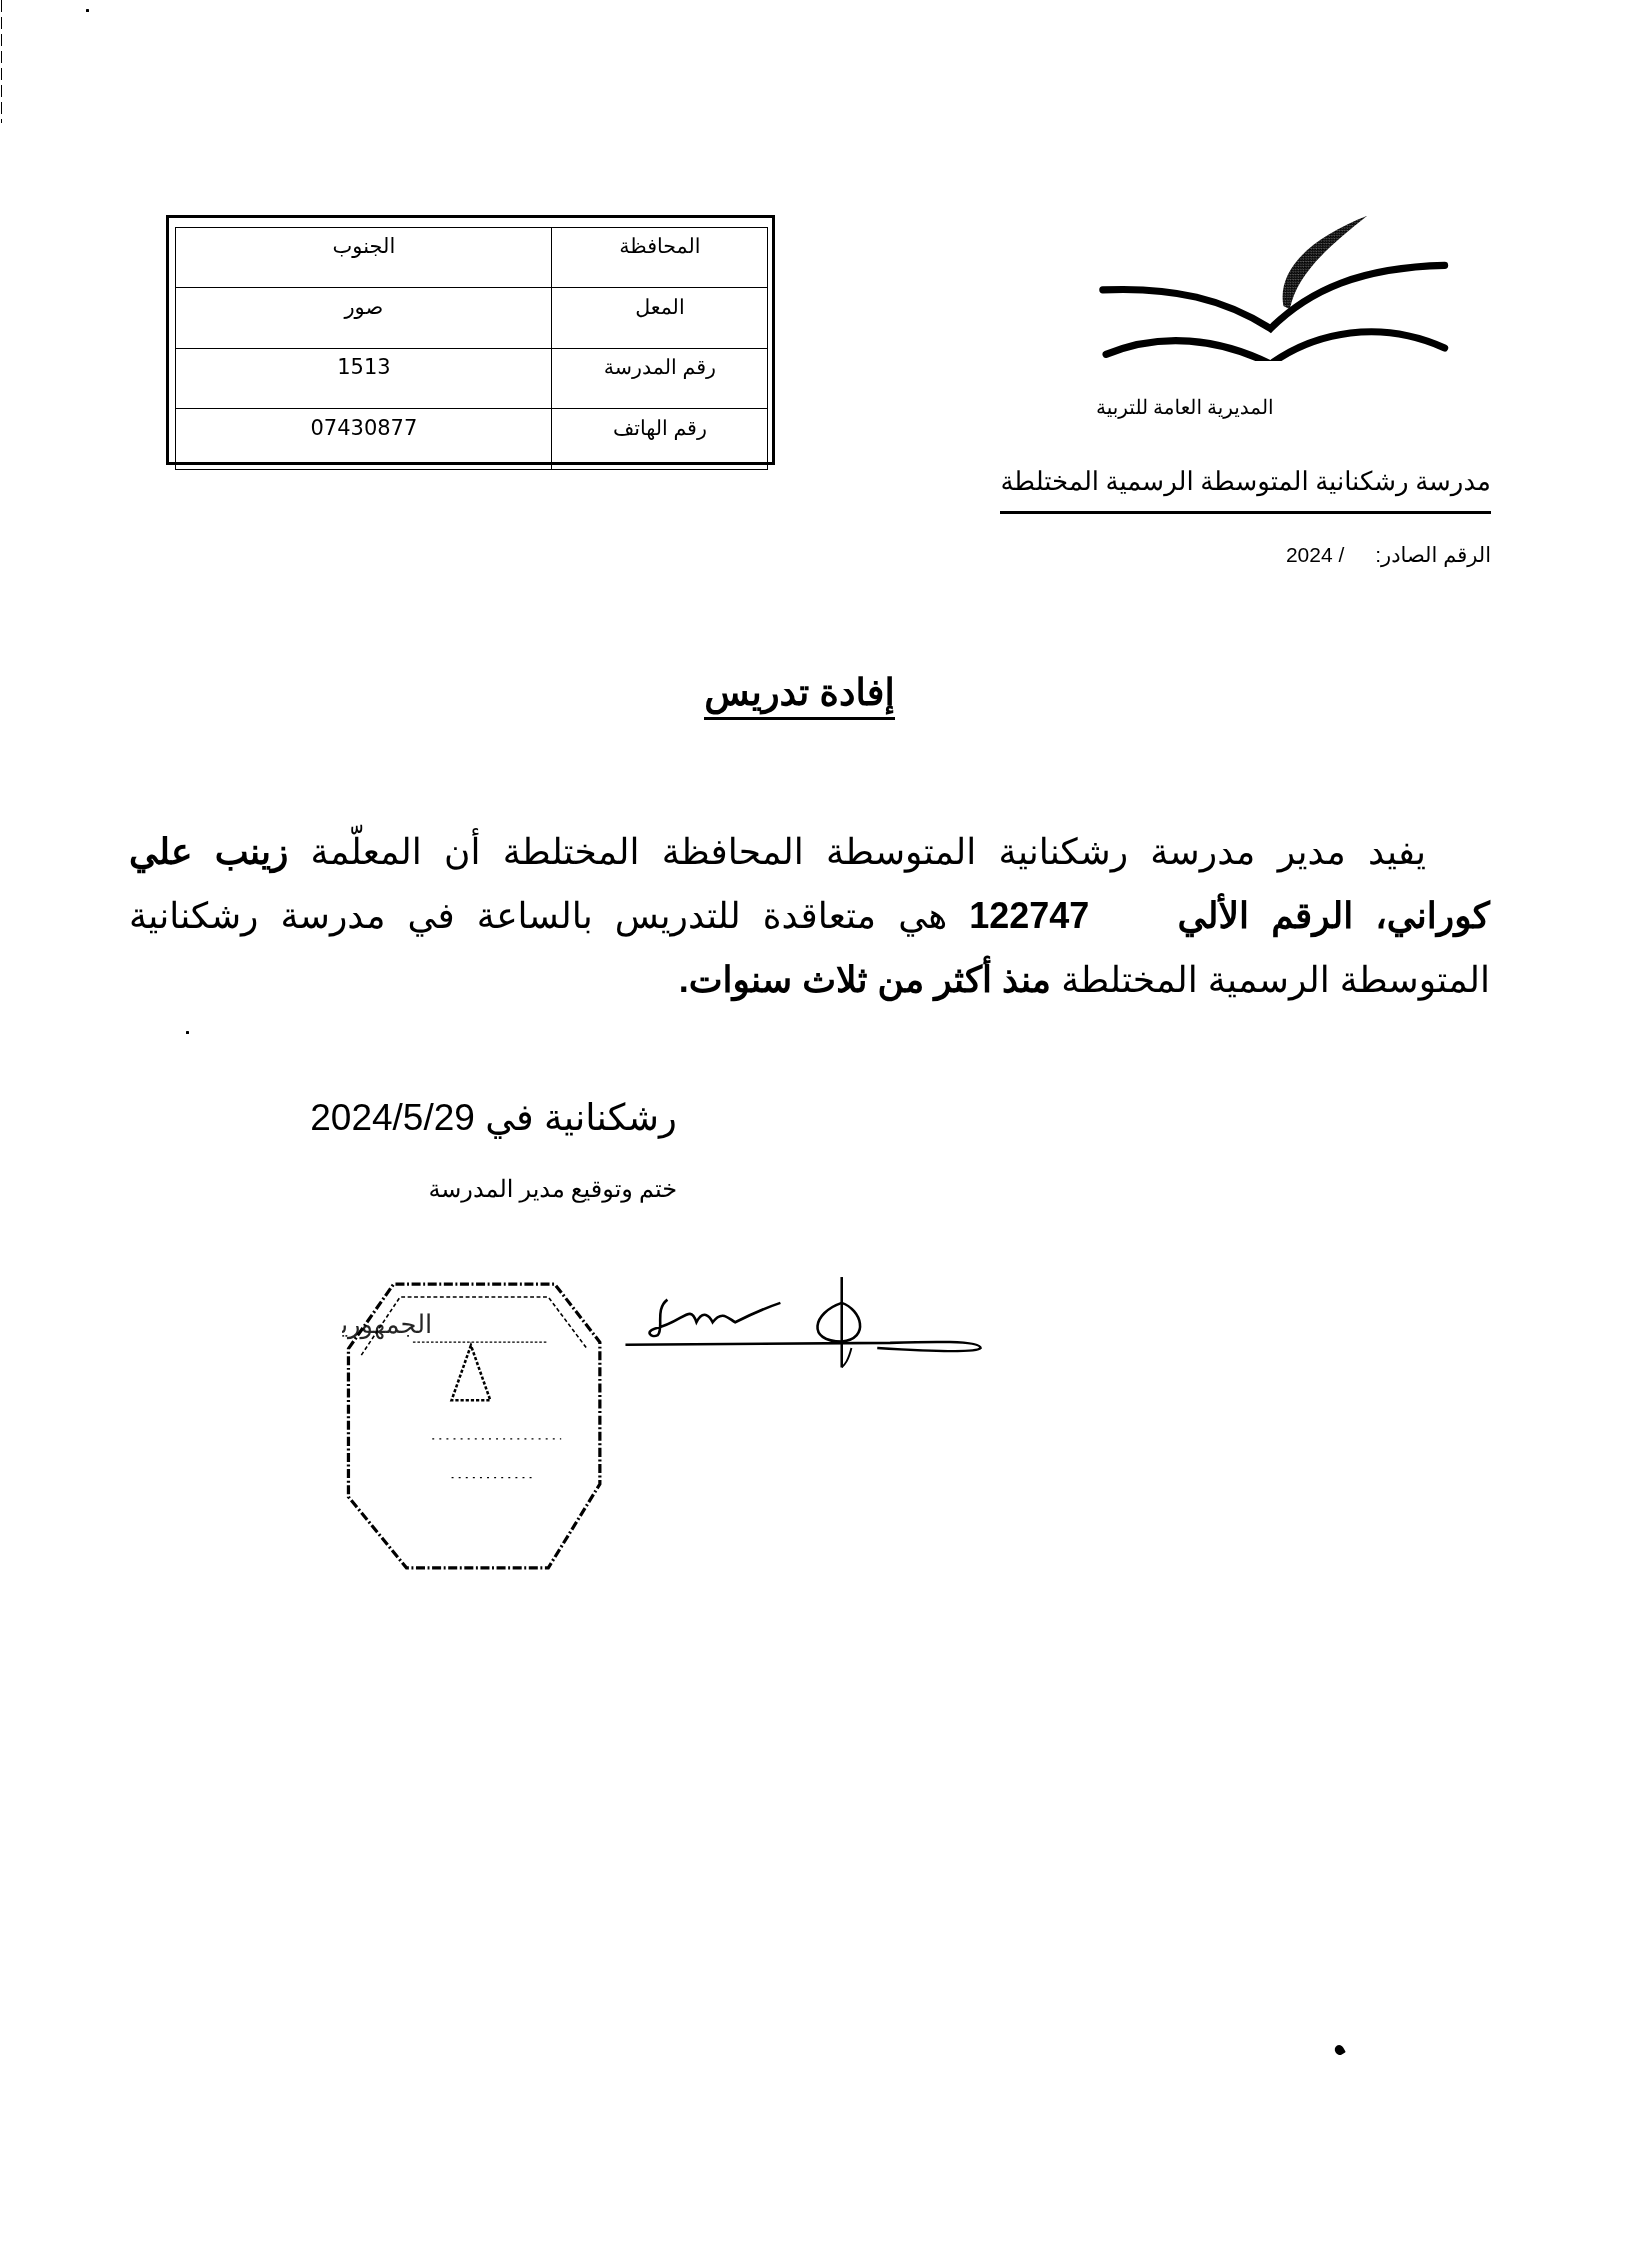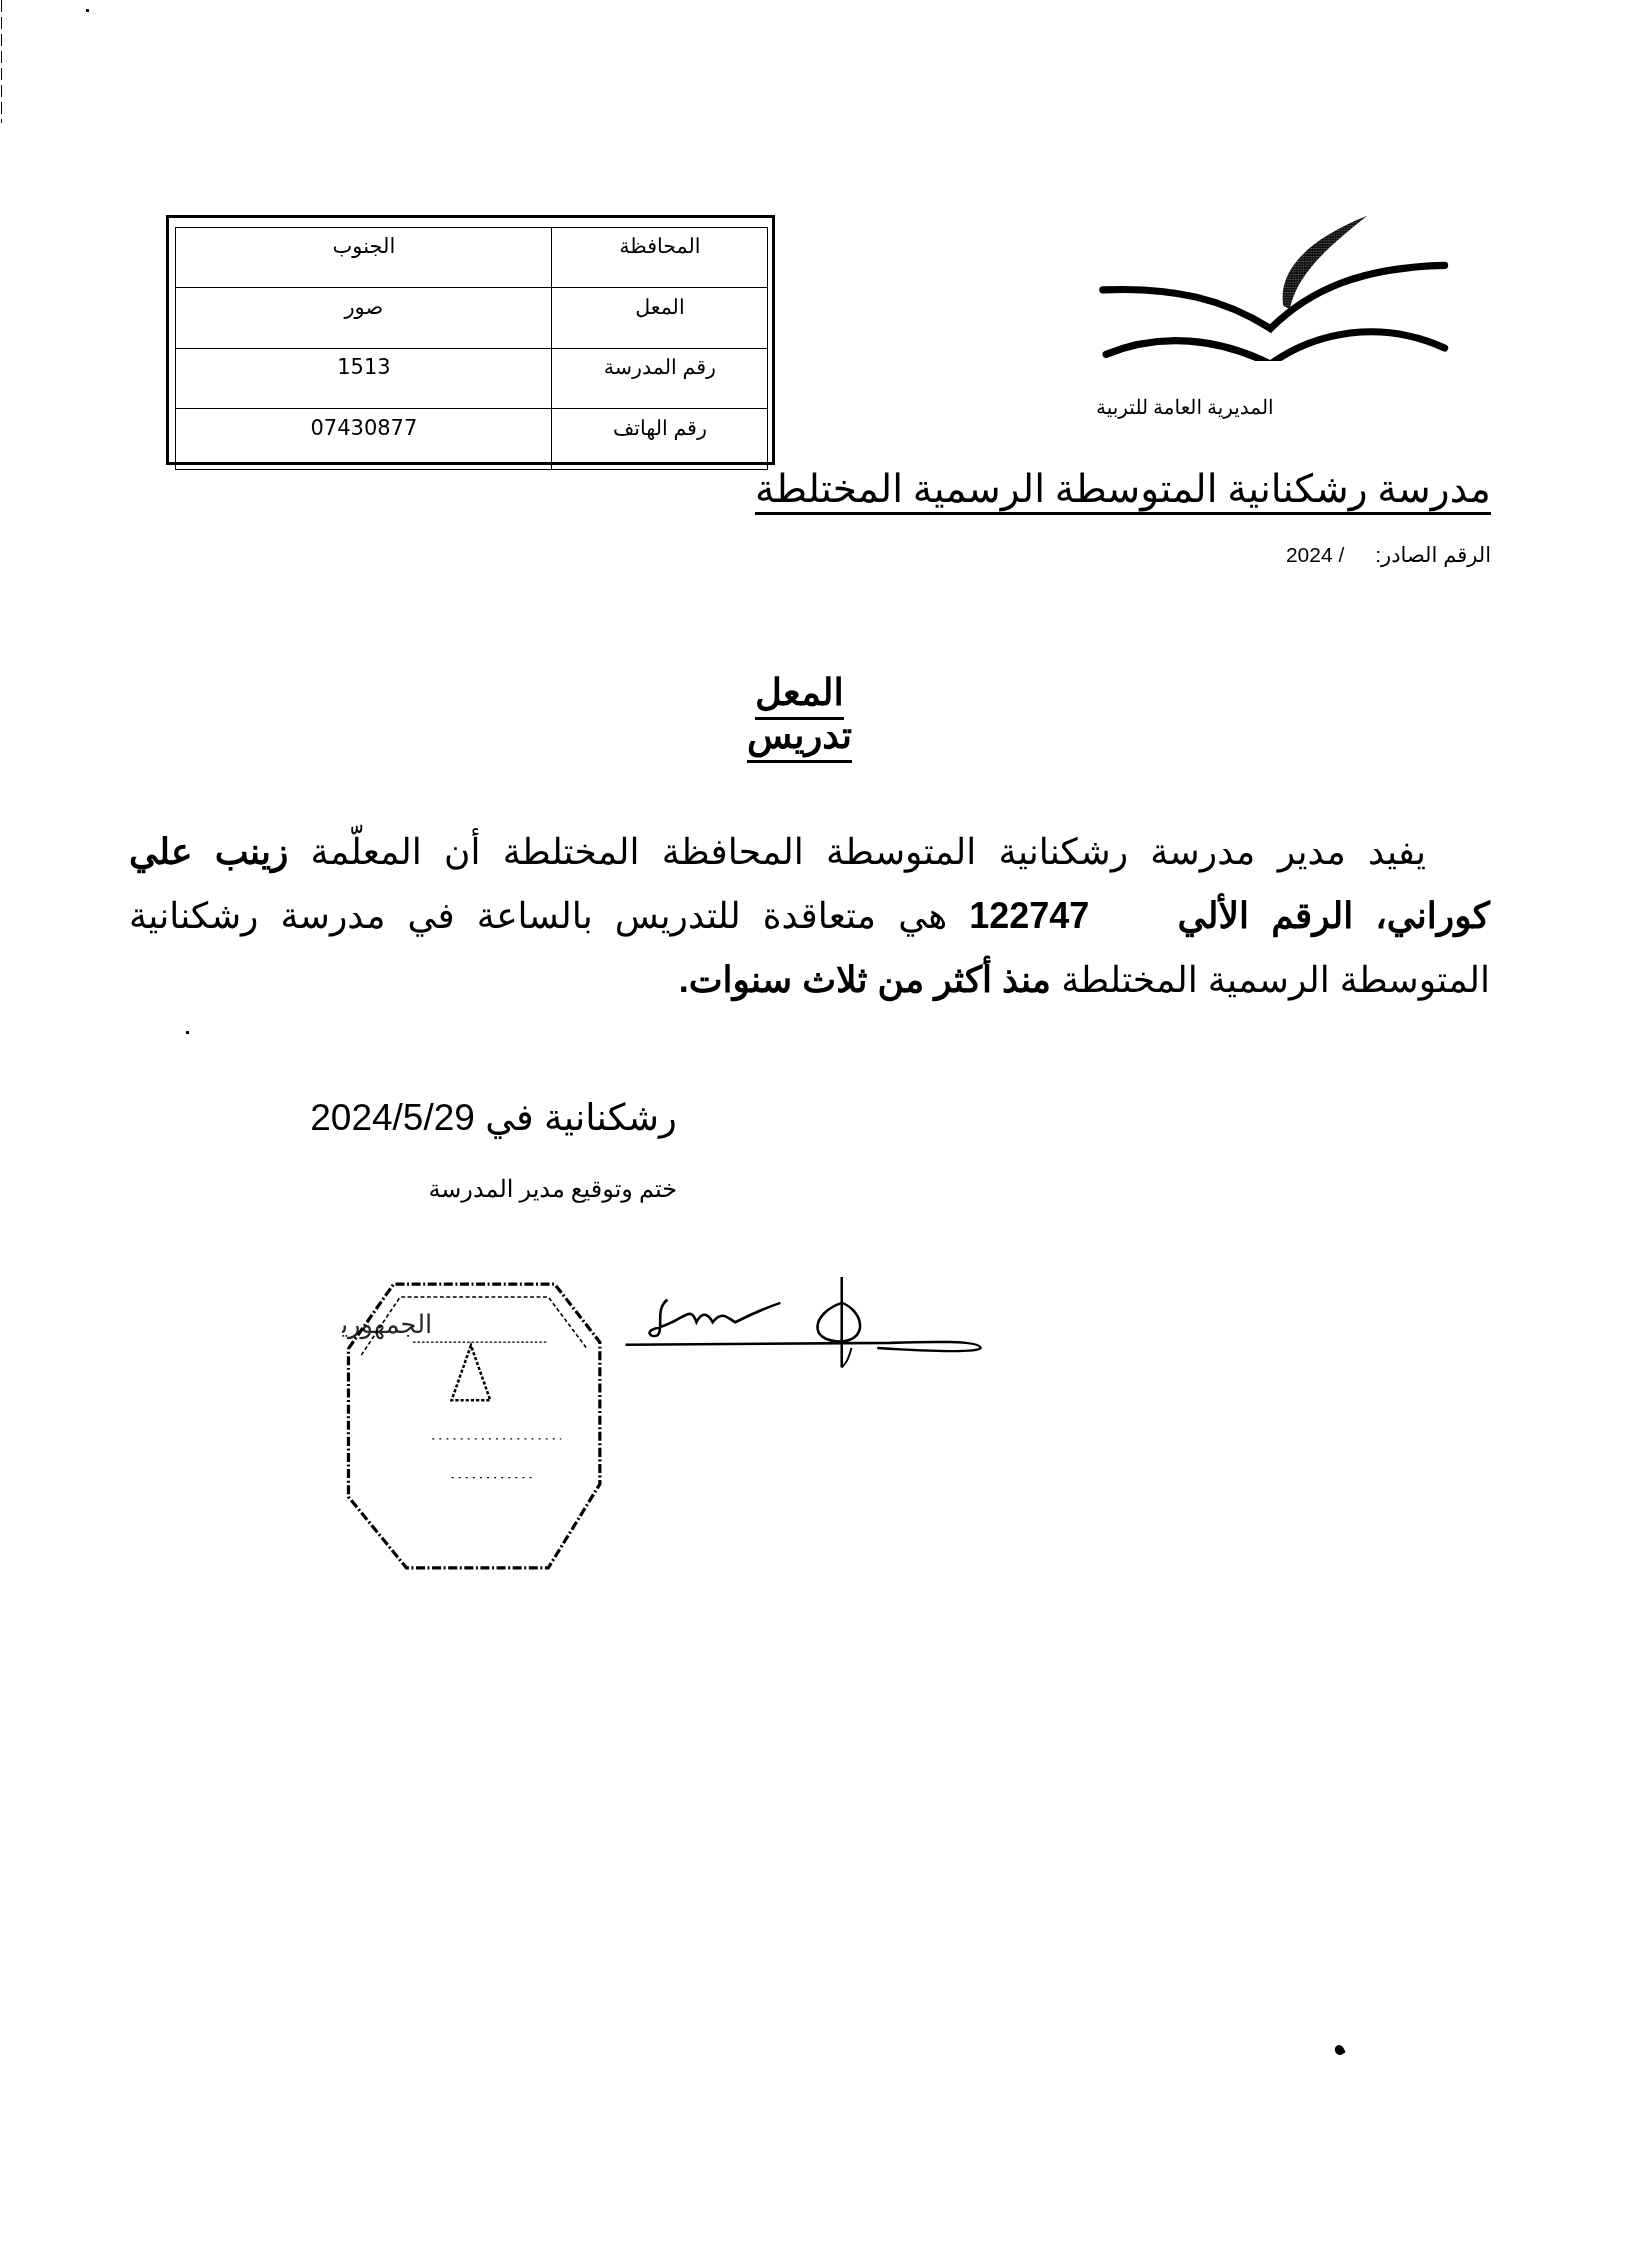--- a/index.html
+++ b/index.html
@@ -53,23 +53,23 @@
     .logo { left: 1077px; top: 193px; width: 387px; height: 168px; }
 
     .ministry {
       left: 1096px; top: 395px; width: 322px;
       text-align: left;
       font-size: 20px;
       font-family: "Liberation Serif", serif;
     }
     .school-name {
       right: 154px; top: 466px;
-      font-size: 39px;
+      font-size: 26px;
       font-family: "Liberation Serif", serif;
-      padding-bottom: 1px;
+      padding-bottom: 14px;
       border-bottom: 3.2px solid #000;
       white-space: nowrap;
     }
     .ref-row {
       right: 154px; top: 543px;
       font-size: 21px;
       font-family: "Liberation Sans", sans-serif;
       white-space: nowrap;
     }
     .ref-row .ref-label { margin-left: 25px; }
@@ -160,21 +160,21 @@
 </svg>
 
 <div class="abs ministry">المديرية العامة للتربية</div>
 <div class="abs school-name">مدرسة رشكنانية المتوسطة الرسمية المختلطة</div>
 <div class="abs ref-row">
   <span class="ref-label">الرقم الصادر:</span>
   <span>/ 2024</span>
 </div>
 
 <div class="abs doc-title">
-  <span>المعل تدريس</span>
+  <span>إفادة تدريس</span>
 </div>
 
 <div class="abs body-text">
   <span>يفيد مدير مدرسة رشكنانية المتوسطة المحافظة المختلطة أن المعلّمة </span><b>زينب علي كوراني،</b>
   <b>الرقم الألي</b>&nbsp;&nbsp;&nbsp;&nbsp;<b>122747</b><span> هي متعاقدة للتدريس بالساعة في مدرسة رشكنانية المتوسطة الرسمية المختلطة </span><b>منذ أكثر من ثلاث سنوات.</b>
 </div>
 
 <div class="abs place-date">
   <span>رشكنانية في</span>
   <span>2024/5/29</span>

